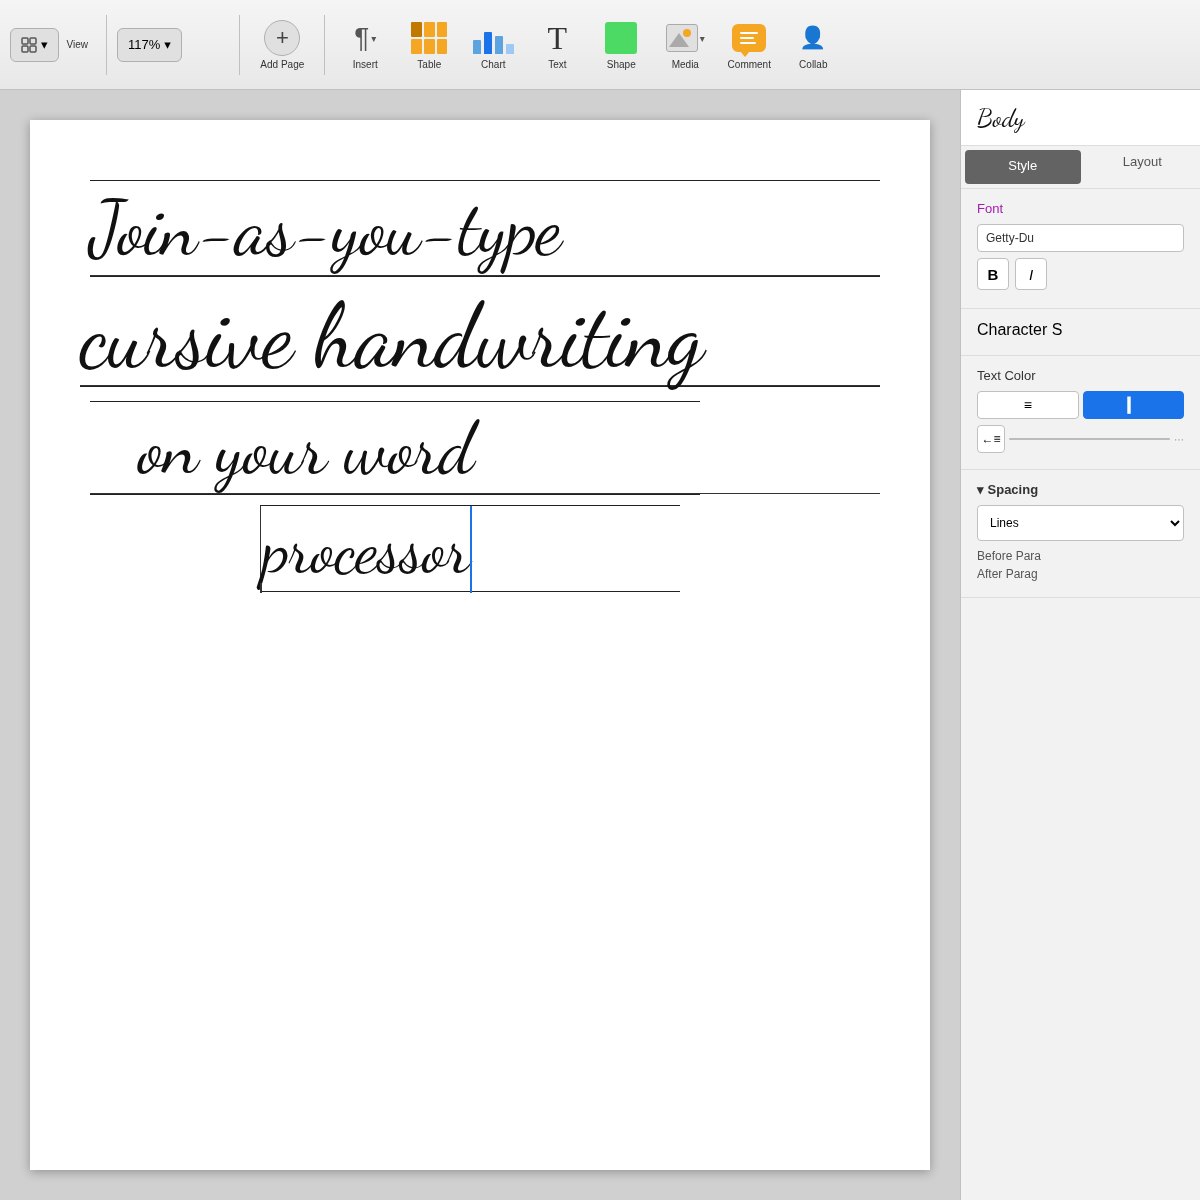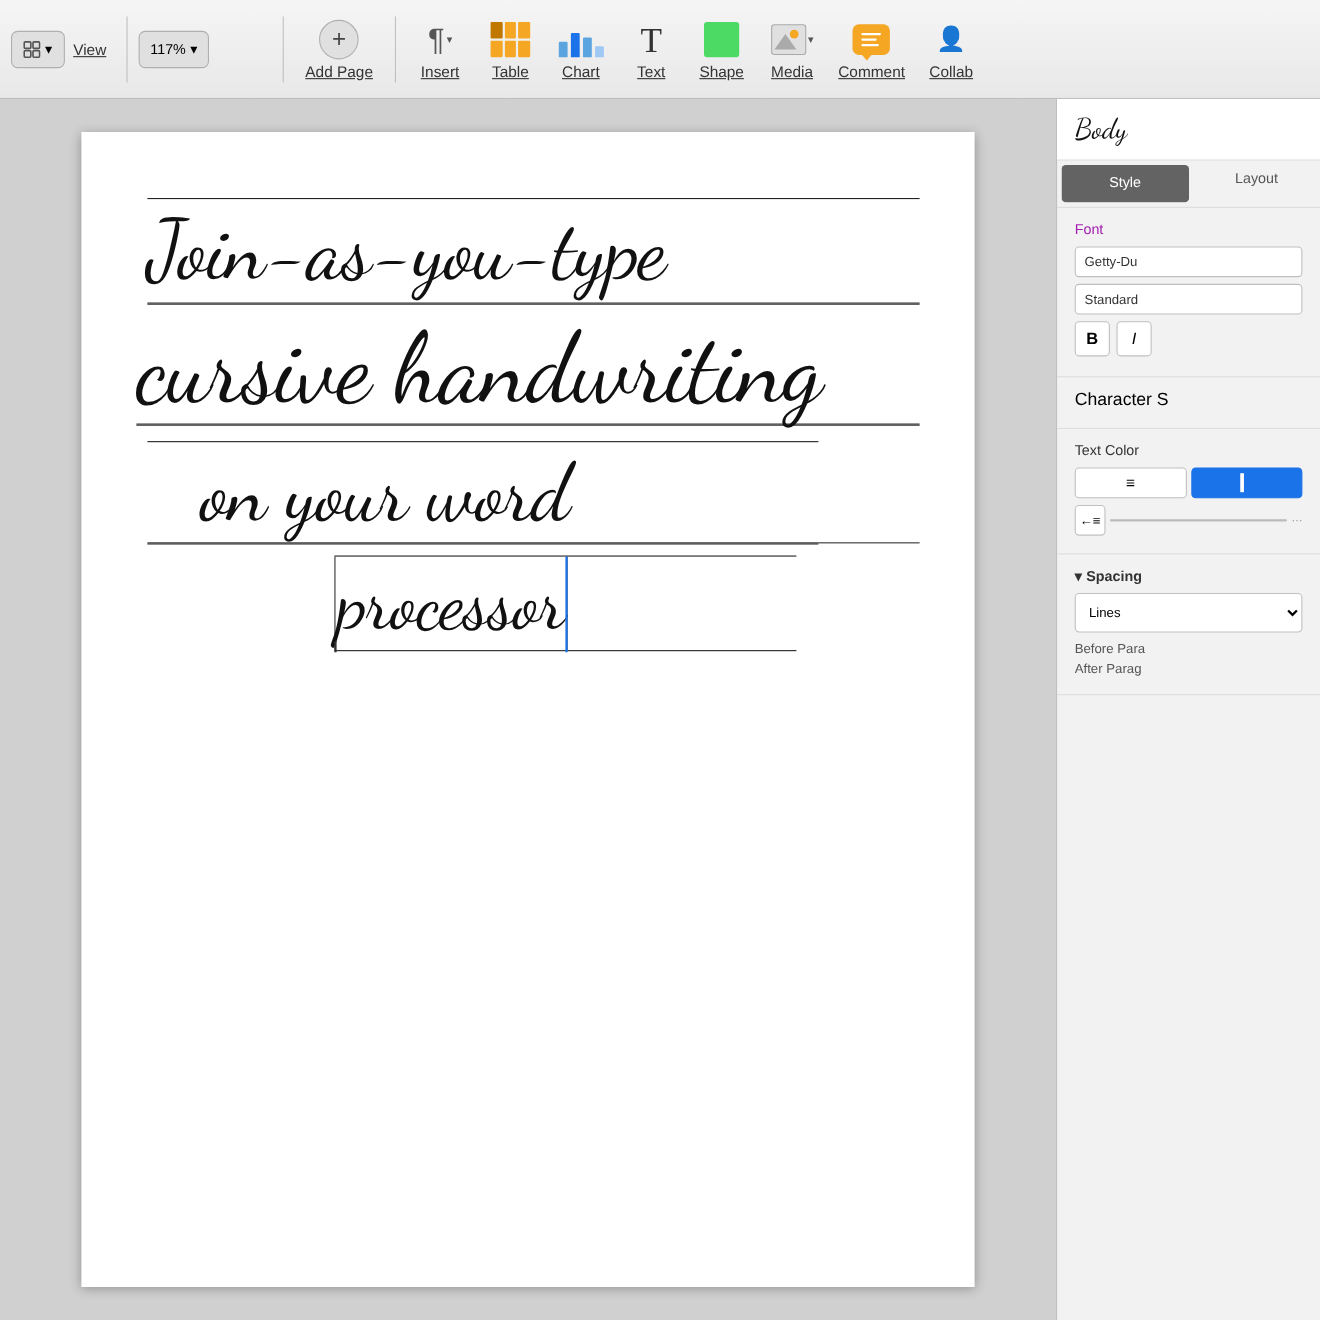--- a/index.html
+++ b/index.html
@@ -26,24 +26,23 @@
       cursor: pointer;
       min-width: 60px;
     }
     .toolbar-icon-area {
       display: flex;
       align-items: center;
       justify-content: center;
       height: 38px;
     }
     .toolbar-label {
-      font-size: 14px;
+      font-size: 10px;
       color: #333;
       text-align: center;
-      text-decoration: underline;
     }
 
     
     .view-btn {
       display: flex;
       align-items: center;
       gap: 4px;
       background: #e0e0e0;
       border: 1px solid #b0b0b0;
       border-radius: 6px;
@@ -220,21 +219,21 @@
       flex: 1;
       background: #d0d0d0;
       display: flex;
       align-items: flex-start;
       justify-content: center;
       padding: 30px 20px;
       overflow: hidden;
     }
     #page {
       background: white;
-      width: 812px;
+      width: 900px;
       min-height: 1050px;
       box-shadow: 0 2px 10px rgba(0,0,0,0.3);
       padding: 60px 50px 60px 60px;
       position: relative;
     }
 
     
     .hw-line-group {
       margin-bottom: 20px;
       position: relative;
@@ -643,23 +642,20 @@
       <div class="panel-tab active">Style</div>
       <div class="panel-tab">Layout</div>
     </div>
 
     <div class="panel-section">
       <div class="panel-section-label">Font</div>
       <div class="panel-input-row">
         <input class="panel-input" readonly="" style="flex: 2 1 0%;" value="Getty-Du">
       </div>
       <div class="panel-input-row">
-        <input class="panel-input" readonly="" style="flex: 2 1 0%;" value="Standard">
-      </div>
-      <div class="panel-input-row">
         <button class="bold-btn">B</button>
         <button class="italic-btn">I</button>
       </div>
     </div>
 
     <div class="panel-section">
       <div class="char-spacing-label">Character S</div>
     </div>
 
     <div class="panel-section">

